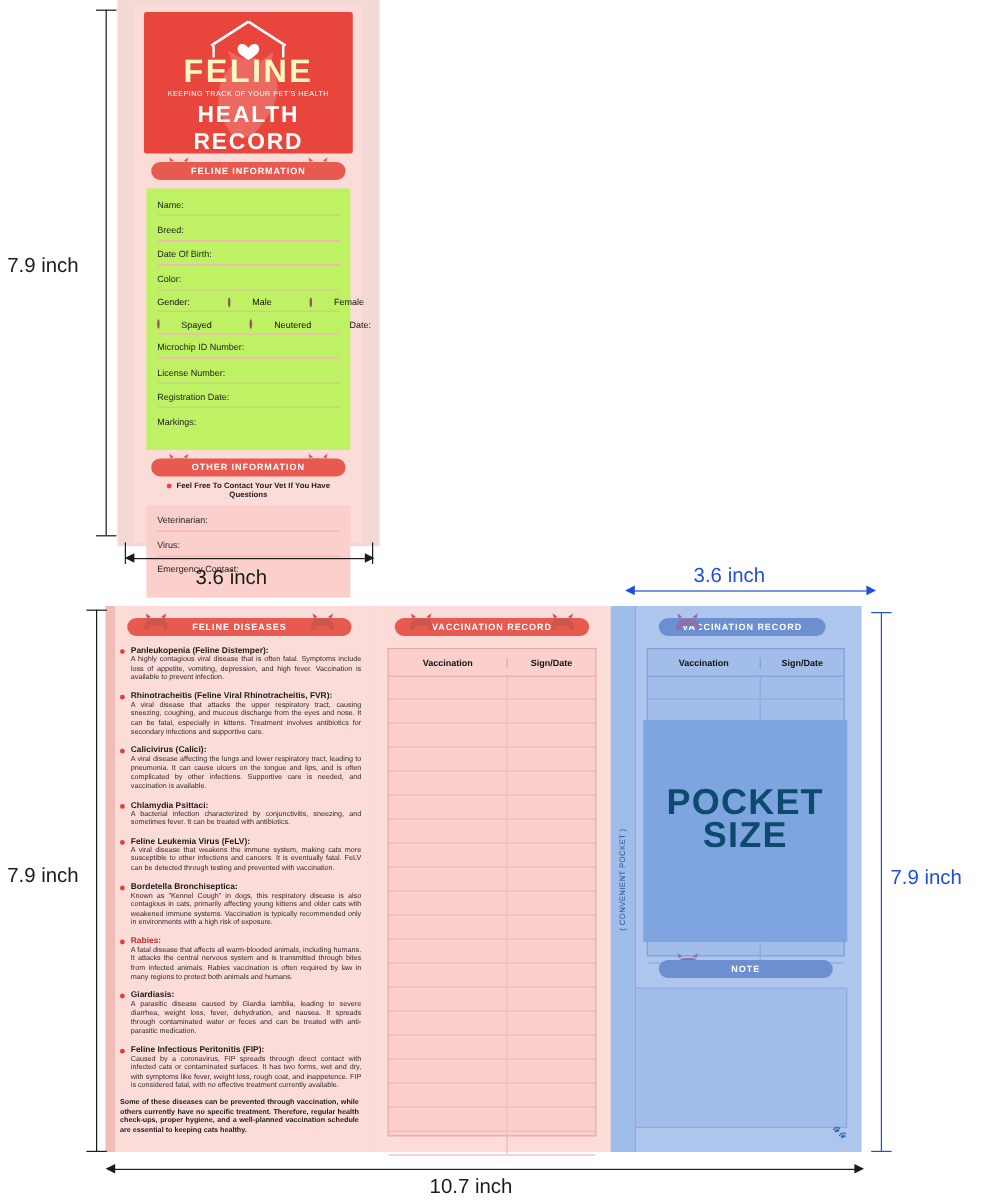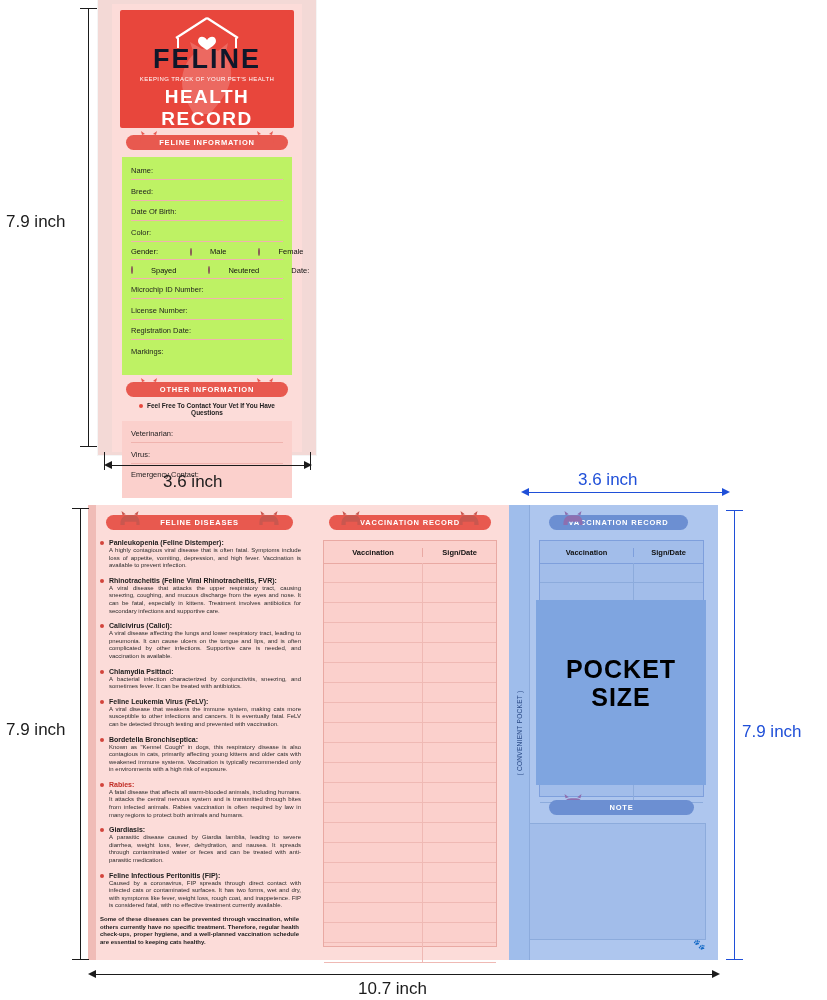--- a/index.html
+++ b/index.html
@@ -76,21 +76,21 @@
   .hero-house {
     position: absolute;
     left: 50%;
     top: 6px;
     transform: translateX(-50%);
   }
   .hero-title {
     position: absolute;
     left: 0; right: 0; top: 36px;
     text-align: center;
-    color: #0f172a;
+    color: #fef9c3;
     font-size: 27px;
     font-weight: bold;
     letter-spacing: 2px;
     line-height: 1;
   }
   .hero-sub {
     position: absolute;
     left: 0; right: 0; top: 66px;
     text-align: center;
     color: #ffffff;
@@ -336,22 +336,22 @@
     top: 95px;
     width: 170px;
     height: 185px;
     background: #7fa5e0;
   }
   .pocket-text {
     position: absolute;
     left: 0; right: 0;
     top: 55px;
     text-align: center;
-    color: #000000;
-    font-size: 25px;
+    color: #0c4a6e;
+    font-size: 30px;
     font-weight: bold;
     letter-spacing: 1px;
     line-height: 28px;
   }
   .note-band {
     position: absolute;
     left: 40px;
     top: 295px;
     width: 145px;
     height: 15px;

